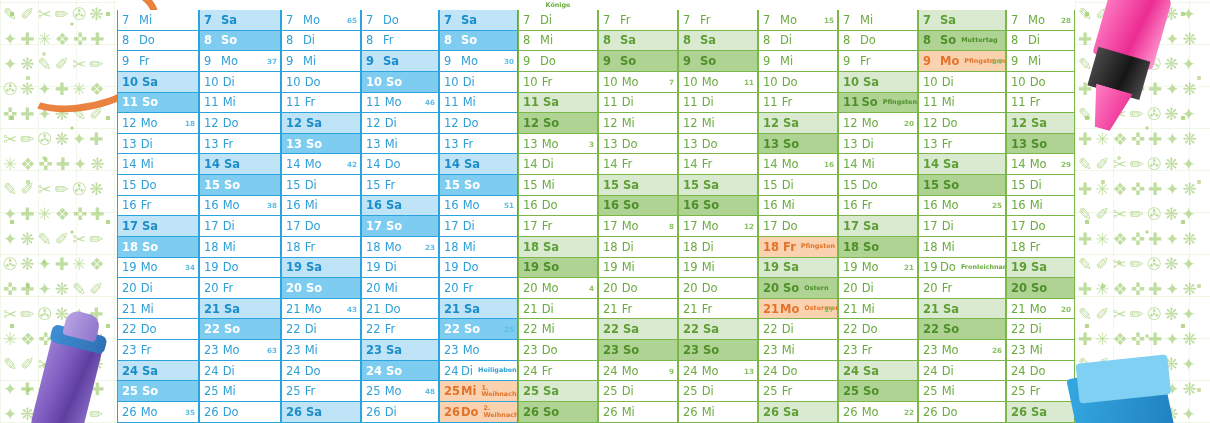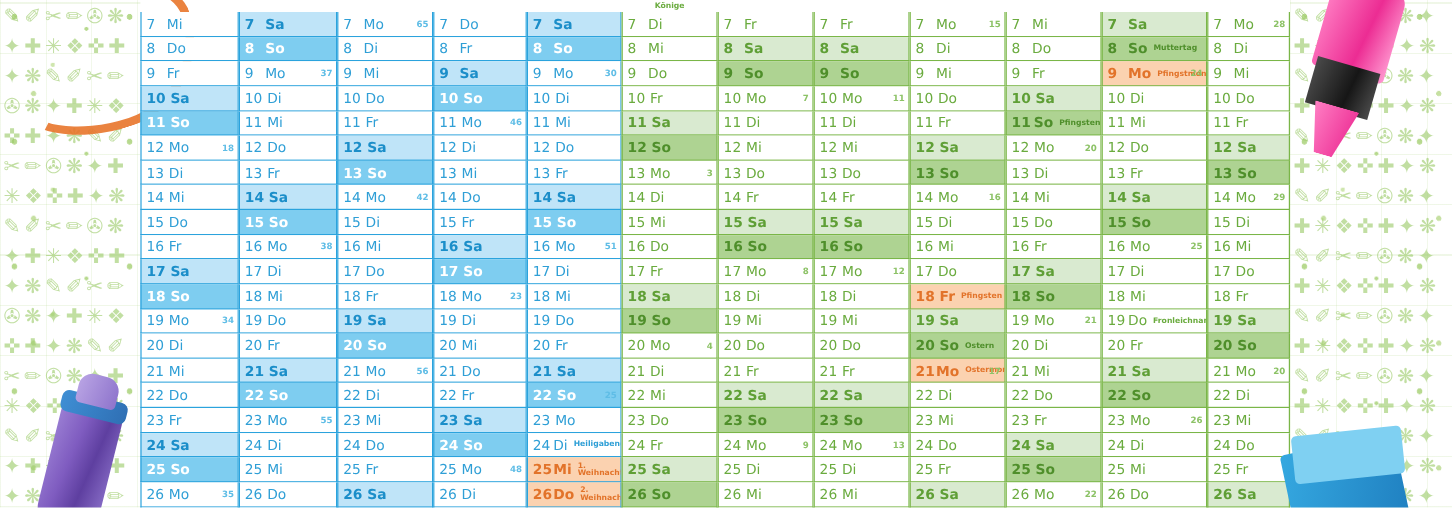--- a/index.html
+++ b/index.html
@@ -282,21 +282,21 @@
         <span class="dnum">21</span>
         <span class="dow">Sa</span>
       </div>
       <div class="cell sun" style="top: 319.45px; height: 20.63px;">
         <span class="dnum">22</span>
         <span class="dow">So</span>
       </div>
       <div class="cell" style="top: 340.08px; height: 20.63px;">
         <span class="dnum">23</span>
         <span class="dow">Mo</span>
-        <span class="wk">55</span>
+        <span class="wk">63</span>
       </div>
       <div class="cell" style="top: 360.71px; height: 20.63px;">
         <span class="dnum">24</span>
         <span class="dow">Di</span>
       </div>
       <div class="cell" style="top: 381.34px; height: 20.63px;">
         <span class="dnum">25</span>
         <span class="dow">Mi</span>
       </div>
       <div class="cell" style="top: 401.97px; height: 20.63px;">
@@ -360,21 +360,21 @@
         <span class="dnum">19</span>
         <span class="dow">Sa</span>
       </div>
       <div class="cell sun" style="top: 278.19px; height: 20.63px;">
         <span class="dnum">20</span>
         <span class="dow">So</span>
       </div>
       <div class="cell" style="top: 298.82px; height: 20.63px;">
         <span class="dnum">21</span>
         <span class="dow">Mo</span>
-        <span class="wk">56</span>
+        <span class="wk">43</span>
       </div>
       <div class="cell" style="top: 319.45px; height: 20.63px;">
         <span class="dnum">22</span>
         <span class="dow">Di</span>
       </div>
       <div class="cell" style="top: 340.08px; height: 20.63px;">
         <span class="dnum">23</span>
         <span class="dow">Mi</span>
       </div>
       <div class="cell" style="top: 360.71px; height: 20.63px;">

